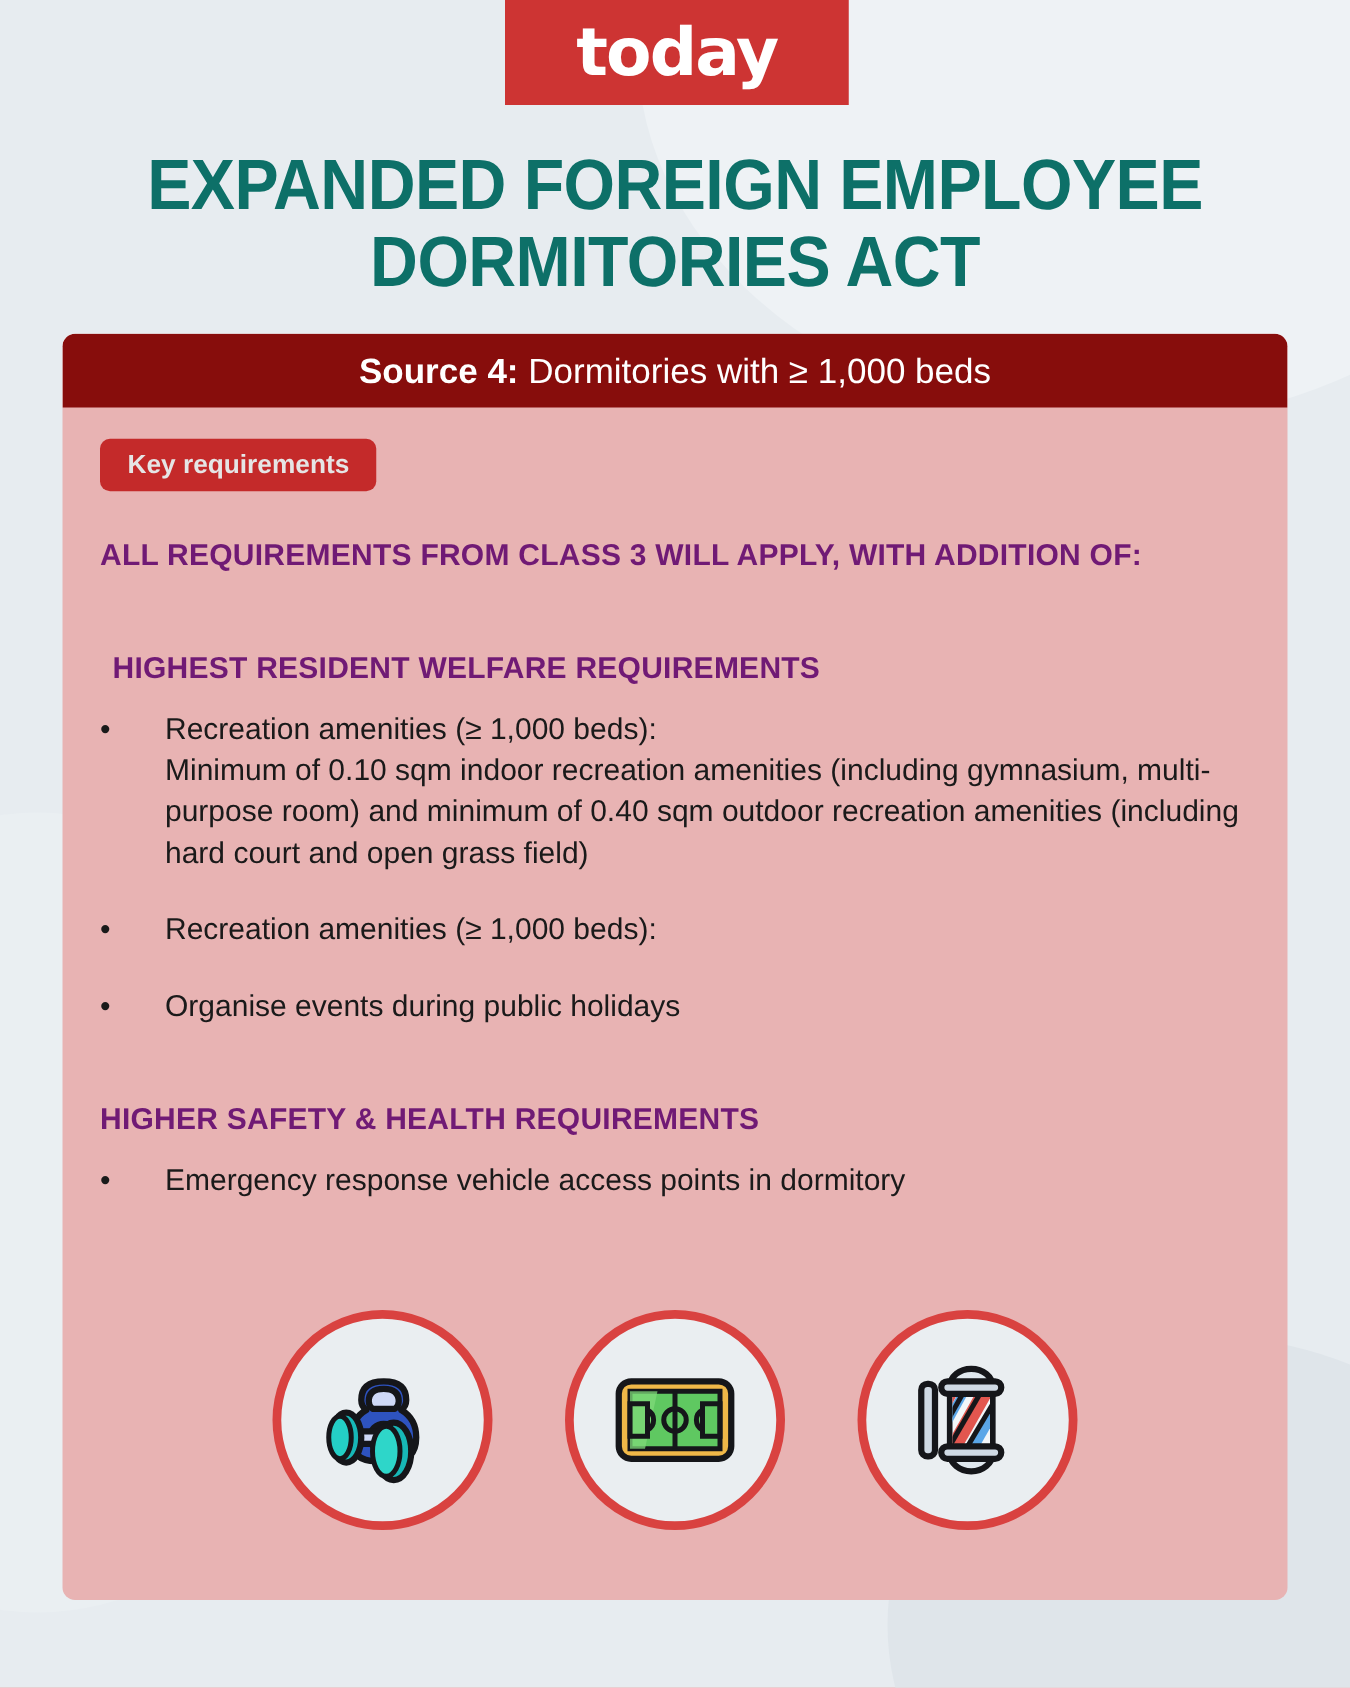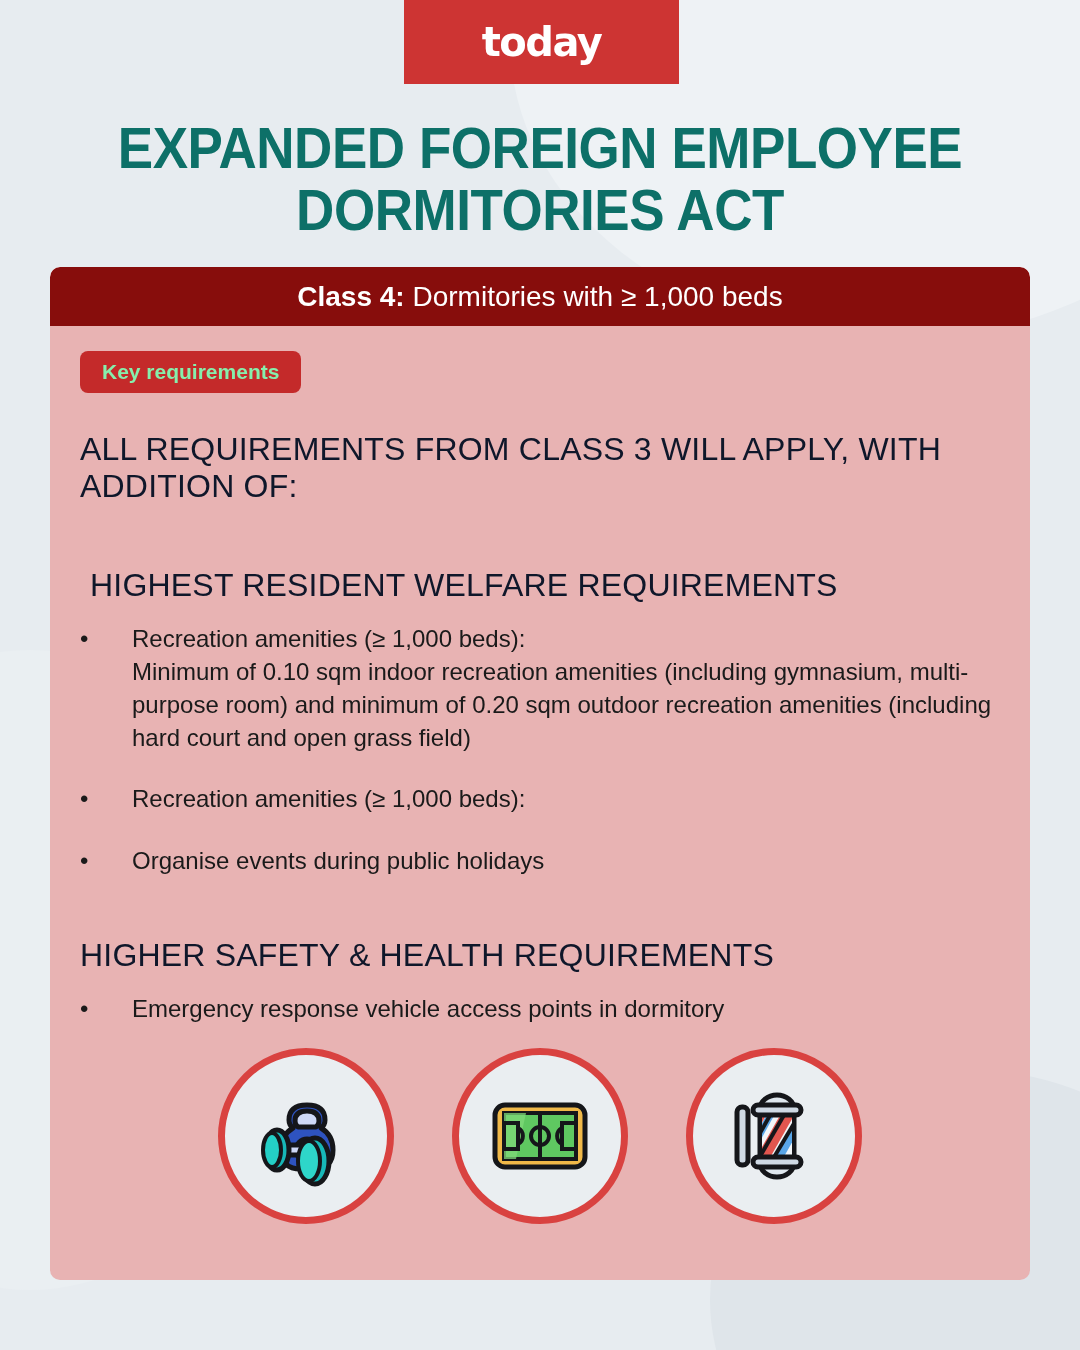--- a/index.html
+++ b/index.html
@@ -63,21 +63,21 @@
     left: 404px;
     width: 275px;
     height: 84px;
     background: #cd3433;
     display: flex;
     align-items: center;
     justify-content: center;
   }
   .logo-text {
     color: #ffffff;
-    font-size: 40px;
+    font-size: 53px;
     font-weight: bold;
     letter-spacing: -1.5px;
     line-height: 1;
     font-family: "DejaVu Sans", sans-serif;
   }
 
   
   .main-title {
     position: absolute;
     top: 118px;
@@ -124,32 +124,32 @@
   }
 
   .card-body {
     padding: 0 30px;
   }
 
   .badge {
     display: inline-block;
     margin-top: 25px;
     background: #c42a2a;
-    color: #86efac;
+    color: #e5e5e5;
     font-size: 21px;
     font-weight: bold;
     padding: 10px 22px 11px 22px;
     border-radius: 8px;
     line-height: 1;
   }
 
   .section-head {
-    color: #0f172a;
-    font-size: 32px;
-    font-weight: normal;
+    color: #701a75;
+    font-size: 24px;
+    font-weight: bold;
     letter-spacing: 0.2px;
     font-family: "Liberation Sans Narrow", "Liberation Sans", sans-serif;
   }
   .head-intro { margin-top: 38px; }
   .head-welfare { margin-top: 62px; margin-left: 10px; }
   .head-safety { margin-top: 60px; }
 
   .bullet-list {
     margin: 0;
     padding: 0;
@@ -224,37 +224,37 @@
 
   <div class="logo-wrap">
     <span class="logo-text">today</span>
   </div>
 
   <div class="main-title">EXPANDED FOREIGN EMPLOYEE DORMITORIES ACT</div>
 
   <div class="card">
 
     <div class="card-header">
-      <div class="card-header-text"><b>Class 4:</b><span> Dormitories with ≥ 1,000 beds</span></div>
+      <div class="card-header-text"><b>Source 4:</b><span> Dormitories with ≥ 1,000 beds</span></div>
     </div>
 
     <div class="card-body">
 
       <div class="badge">Key requirements</div>
 
       <div class="section-head head-intro">ALL REQUIREMENTS FROM CLASS 3 WILL APPLY, WITH ADDITION OF:</div>
 
       
       <div class="section-head head-welfare">HIGHEST RESIDENT WELFARE REQUIREMENTS</div>
       <ul class="bullet-list">
         <li class="bullet">
           <span class="dot">•</span>
           <span class="btxt">
             <span>Recreation amenities (≥ 1,000 beds):</span>
-            <span class="sub">Minimum of 0.10 sqm indoor recreation amenities (including gymnasium, multi-purpose room) and minimum of 0.20 sqm outdoor recreation amenities (including hard court and open grass field)</span>
+            <span class="sub">Minimum of 0.10 sqm indoor recreation amenities (including gymnasium, multi-purpose room) and minimum of 0.40 sqm outdoor recreation amenities (including hard court and open grass field)</span>
           </span>
         </li>
         <li class="bullet gap-big">
           <span class="dot">•</span>
           <span class="btxt">
             <span>Recreation amenities (≥ 1,000 beds):</span>
           </span>
         </li>
         <li class="bullet gap-big">
           <span class="dot">•</span>

